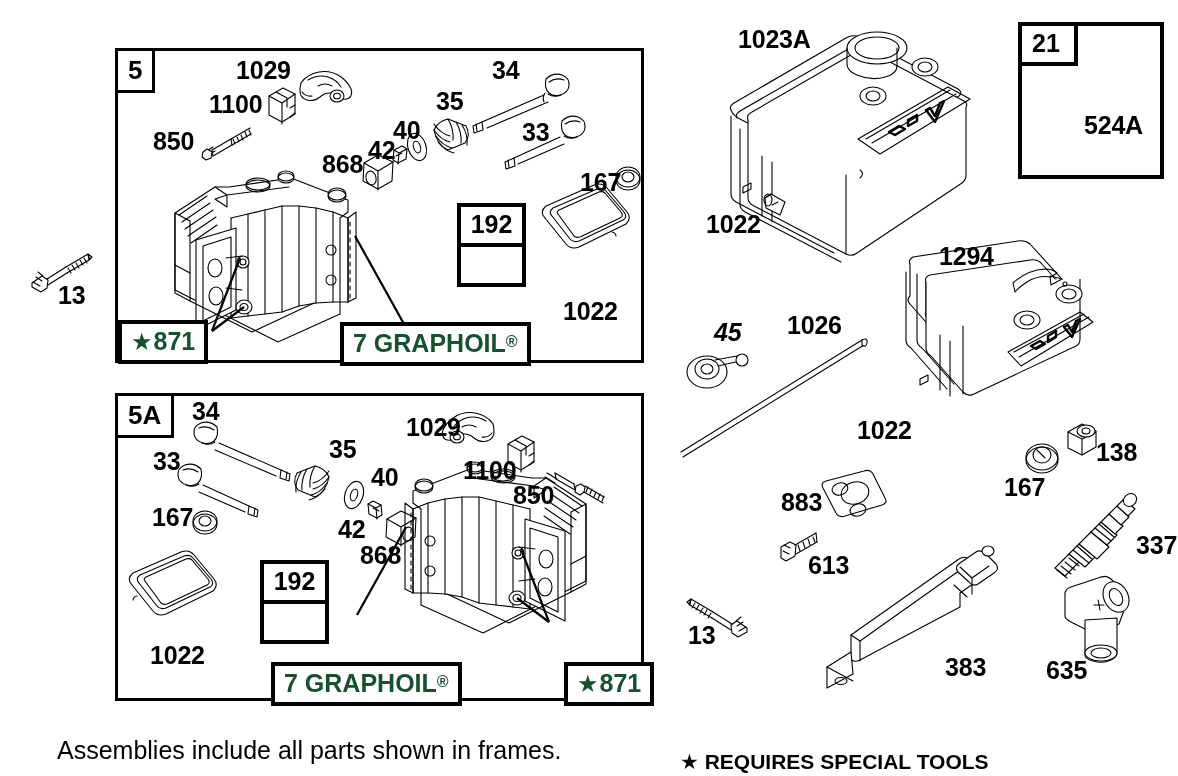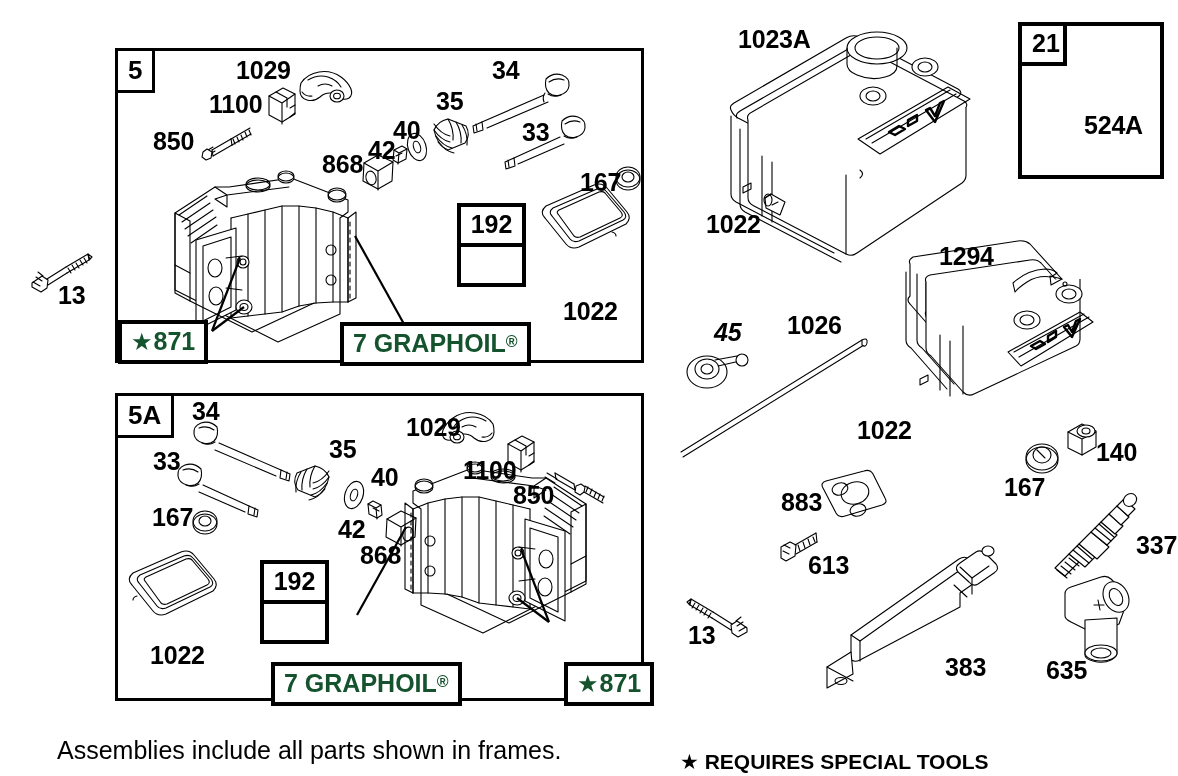--- a/index.html
+++ b/index.html
@@ -77,21 +77,21 @@
   .box21{
     position:absolute;
     border:4px solid #000;
     background:#fff;
     box-sizing:border-box;
   }
   .box21-tag{
     position:absolute;top:-0px;left:0px;
     border-right:4px solid #000;border-bottom:4px solid #000;
     font-weight:bold;font-size:25px;line-height:1;
-    padding:5px 3px 6px 10px;background:#fff;color:#000;
+    padding:5px 14px 6px 10px;background:#fff;color:#000;
   }
 
   
   .note-assemblies{
     position:absolute;
     font-size:25px;
     color:#000;
     white-space:nowrap;
   }
   .note-star{
@@ -609,21 +609,21 @@
 
   <div class="callout" style="left:58px;top:283px;">13</div>
   <div class="callout" style="left:688px;top:623px;">13</div>
   <div class="callout" style="left:738px;top:27px;">1023A</div>
   <div class="callout" style="left:706px;top:212px;">1022</div>
   <div class="callout" style="left:939px;top:244px;">1294</div>
   <div class="callout" style="left:857px;top:418px;">1022</div>
   <div class="callout" style="left:714px;top:320px;font-style:italic;">45</div>
   <div class="callout" style="left:787px;top:313px;">1026</div>
   <div class="callout" style="left:1004px;top:475px;">167</div>
-  <div class="callout" style="left:1096px;top:440px;">140</div>
+  <div class="callout" style="left:1096px;top:440px;">138</div>
   <div class="callout" style="left:781px;top:490px;">883</div>
   <div class="callout" style="left:808px;top:553px;text-align:center;">613</div>
   <div class="callout" style="left:945px;top:655px;">383</div>
   <div class="callout" style="left:1136px;top:533px;">337</div>
   <div class="callout" style="left:1046px;top:658px;">635</div>
 
   <div class="box21" style="left:1018px;top:22px;width:146px;height:157px;">
     <div class="box21-tag">21</div>
   </div>
   <div class="callout" style="left:1084px;top:113px;text-align:right;">524A</div>

